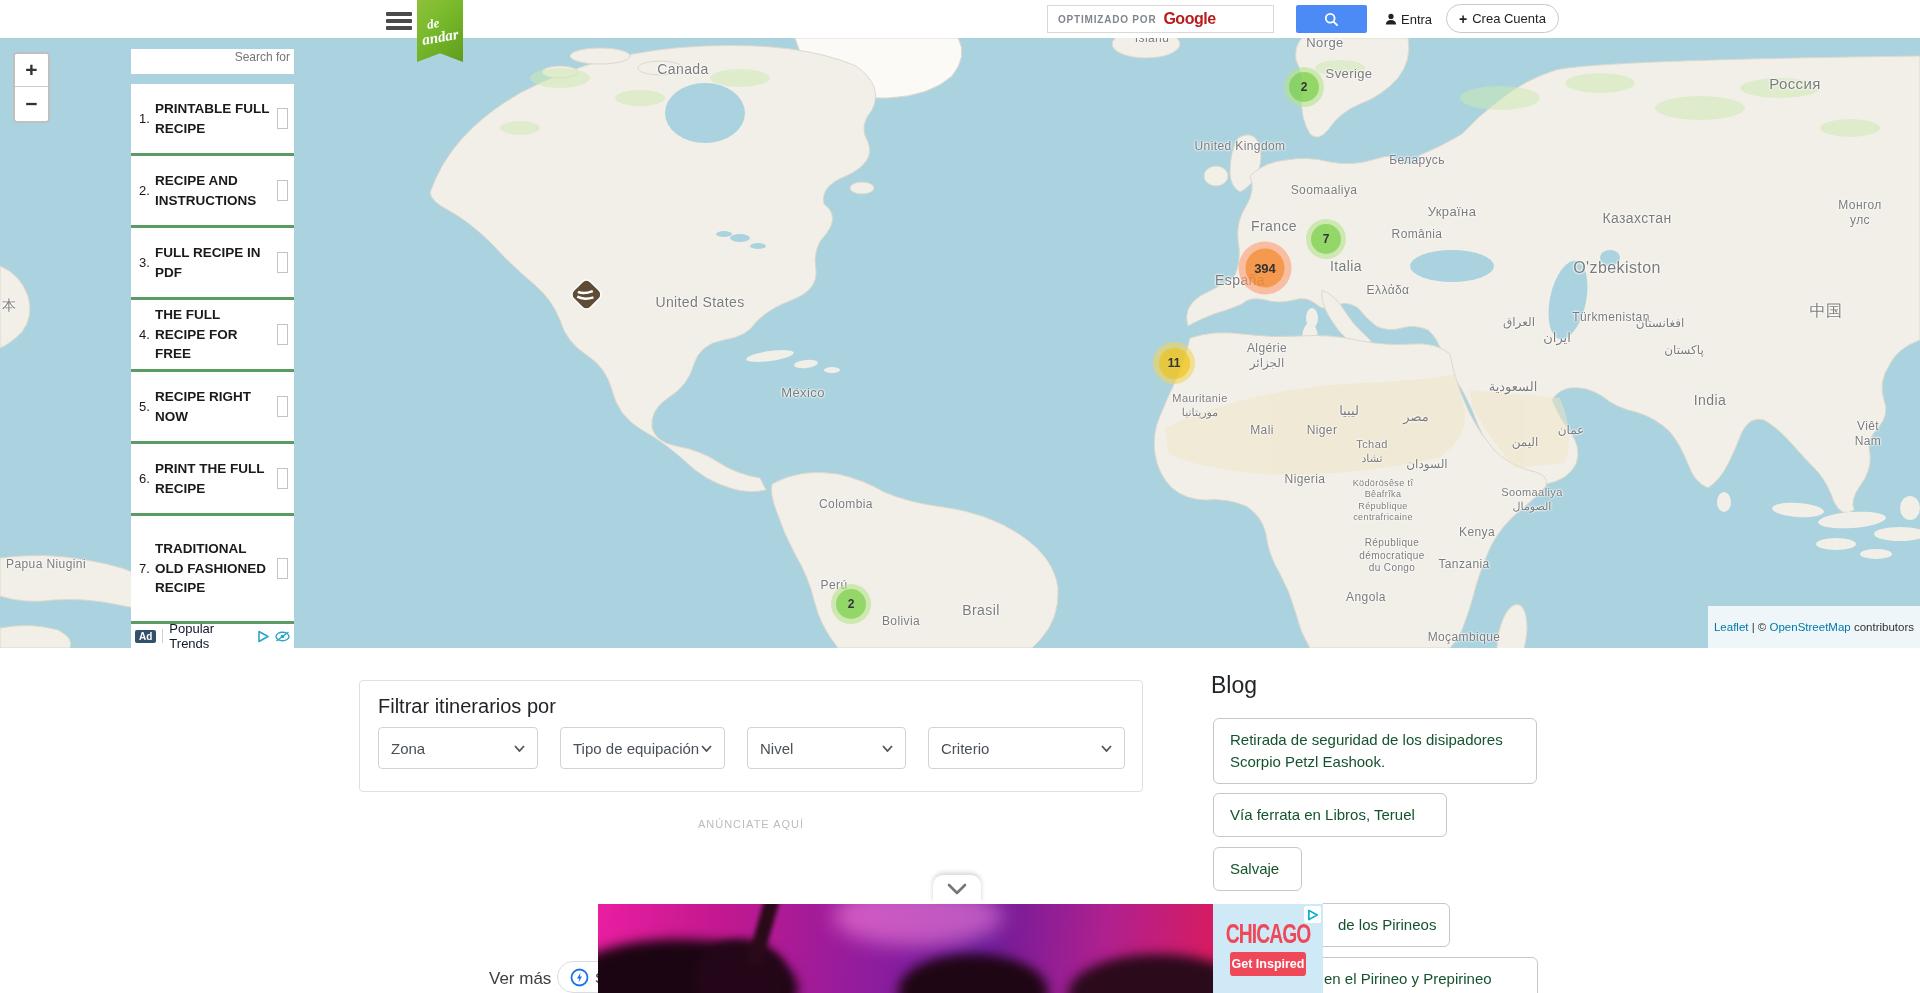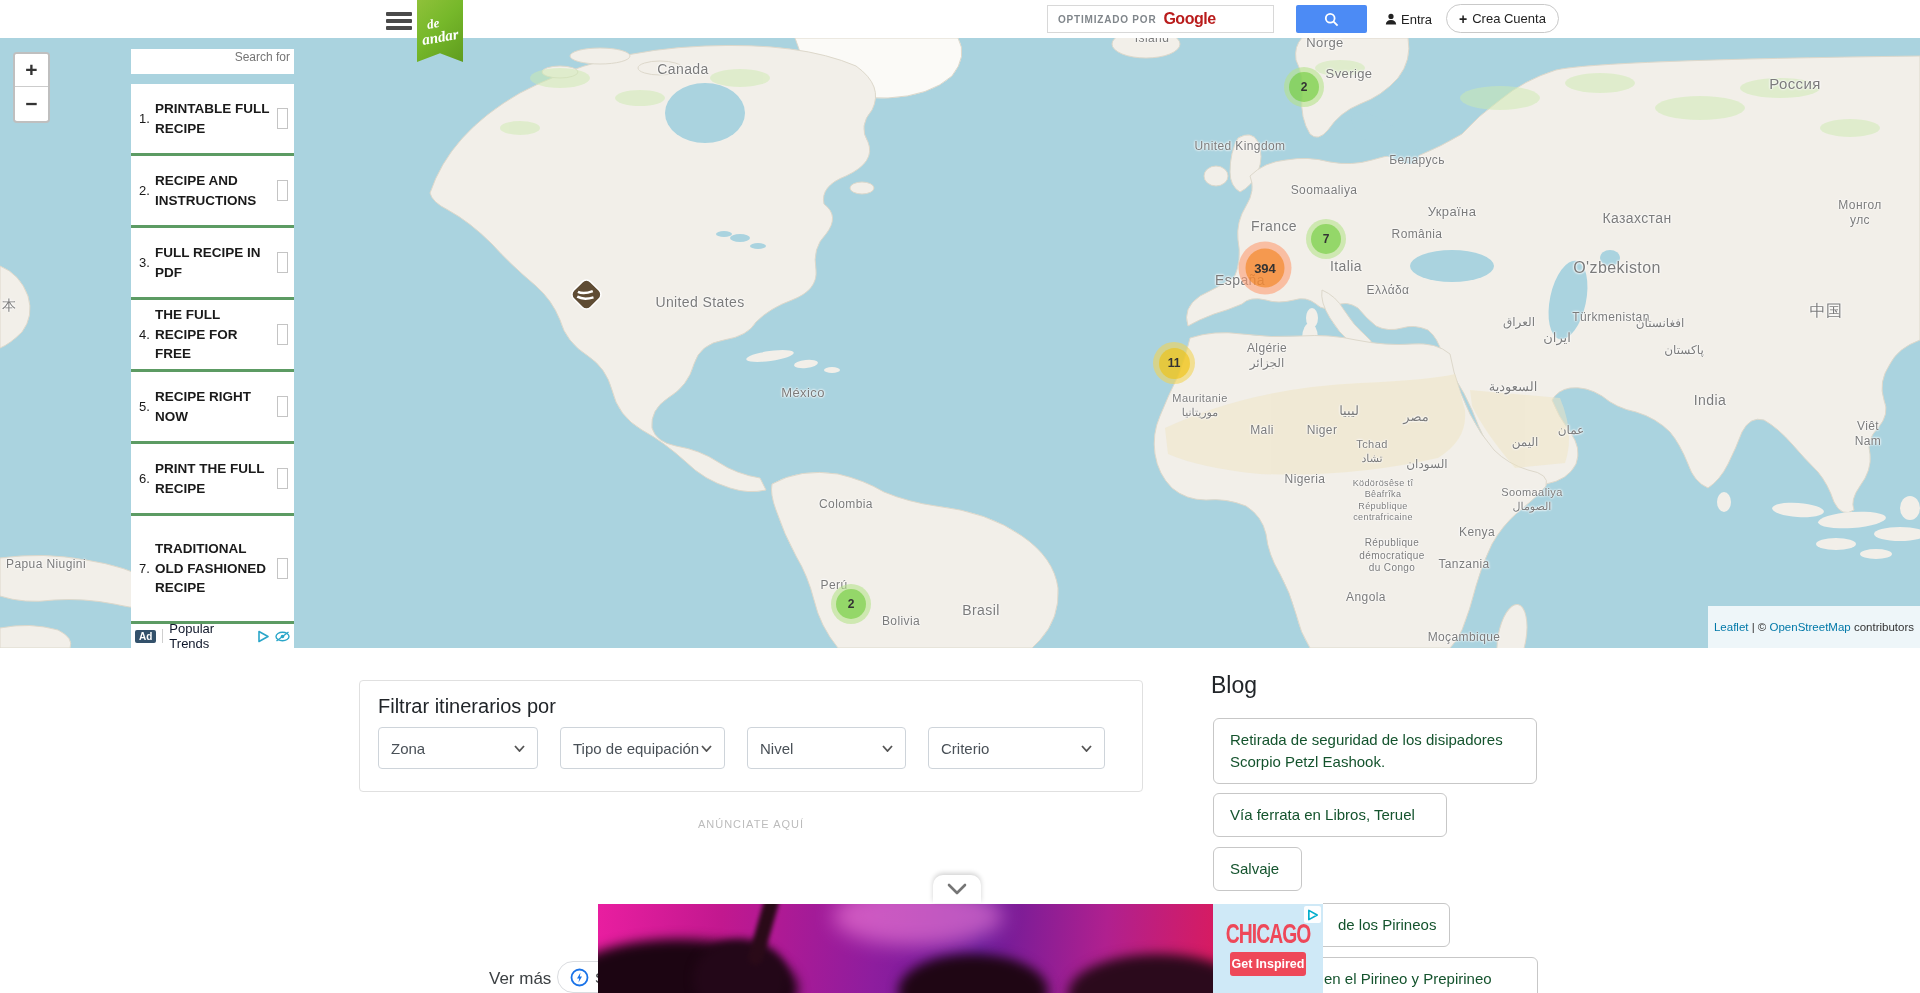--- a/index.html
+++ b/index.html
@@ -82,21 +82,21 @@
         justify-content:center;cursor:pointer;}
 
   
   .filter-card{position:absolute;left:359px;top:680px;width:784px;height:112px;border:1px solid #e0e0e0;
         border-radius:4px;box-sizing:border-box;background:#fff;}
   .filter-title{position:absolute;left:18px;top:14px;font-size:20px;color:#212529;}
   .filter-row{position:absolute;left:18px;top:46px;display:flex;gap:22px;}
   .select{height:42px;border:1px solid #ced4da;border-radius:4px;display:flex;align-items:center;
         justify-content:space-between;padding:0 12px;box-sizing:border-box;font-size:15px;color:#495057;
         background:#fff;cursor:pointer;}
-  .sel-zona{width:160px;}.sel-tipo{width:165px;}.sel-nivel{width:159px;}.sel-criterio{width:177px;}
+  .sel-zona{width:160px;}.sel-tipo{width:165px;}.sel-nivel{width:159px;}.sel-criterio{width:197px;}
   .anunciate{position:absolute;left:359px;top:818px;width:784px;text-align:center;font-size:11px;
         color:#bcbcbc;letter-spacing:1px;}
   .blog-title{position:absolute;left:1211px;top:672px;font-size:23px;color:#212529;}
   .post{position:absolute;border:1px solid #c7c7c7;border-radius:6px;background:#fff;box-sizing:border-box;
         padding:10px 16px;font-size:15px;color:#14532d;line-height:1.45;cursor:pointer;}
   .post-1{left:1213px;top:718px;width:324px;}
   .post-2{left:1213px;top:793px;width:234px;}
   .post-3{left:1213px;top:847px;width:89px;}
   .post-4{left:1213px;top:903px;width:237px;padding-left:124px;white-space:nowrap;overflow:hidden;}
   .post-5{left:1213px;top:957px;width:325px;padding-left:110px;white-space:nowrap;overflow:hidden;height:44px;}

